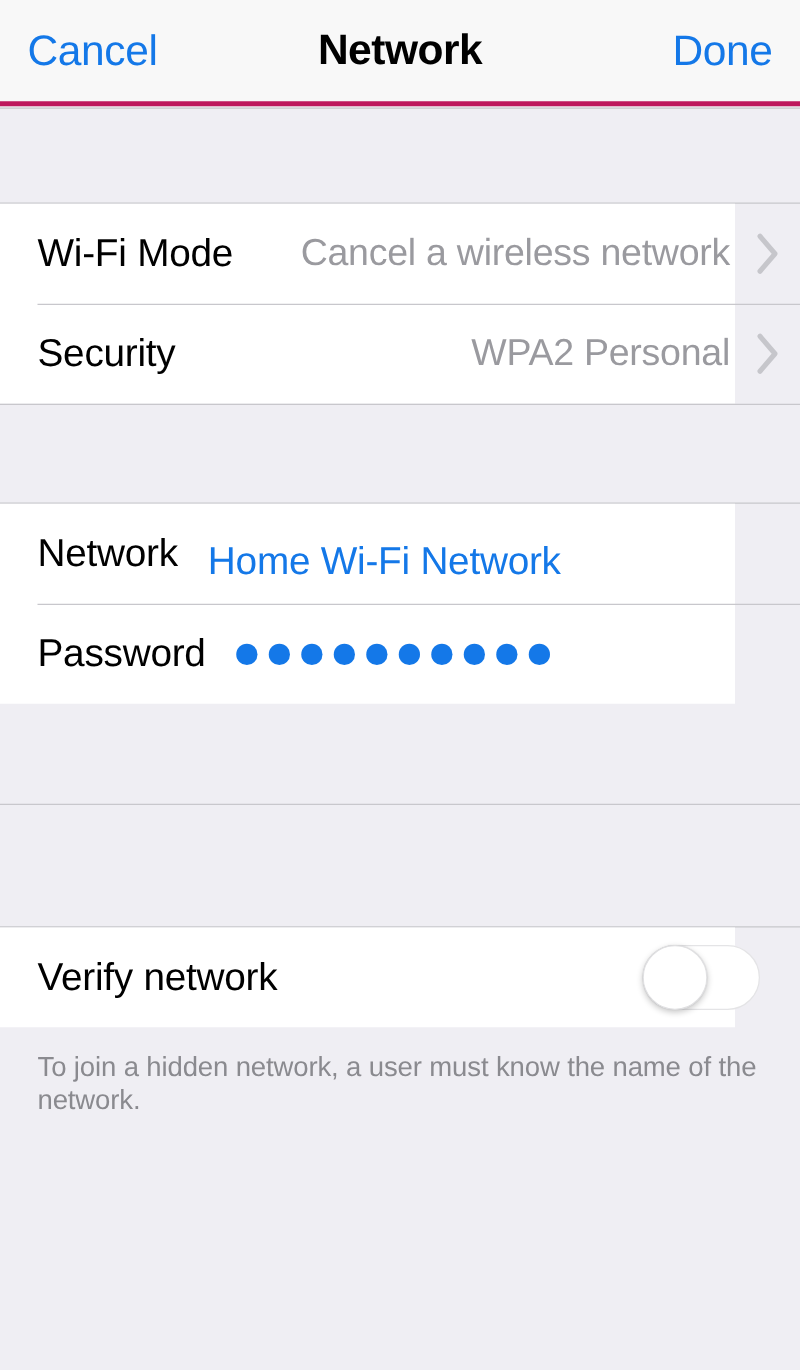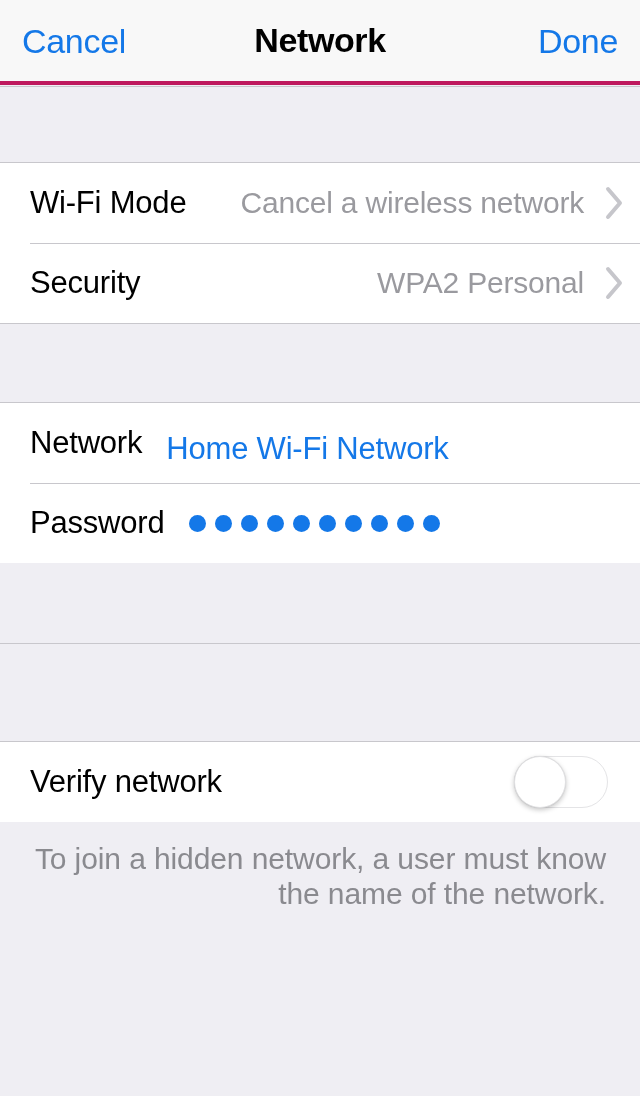--- a/index.html
+++ b/index.html
@@ -34,21 +34,21 @@
   
   .gap {
     position:absolute; left:0; width:640px; background:#EFEEF3;
     border-top:1px solid #C8C7CC;
     border-bottom:1px solid #C8C7CC;
   }
   .gap.no-top { border-top:none; }
 
   
   .group {
-    position:absolute; left:0; width:640px; background:#FFFFFF;
+    position:absolute; left:0; width:588px; background:#FFFFFF;
   }
   .row {
     position:relative; width:640px; height:80px;
     display:flex; align-items:center;
     padding-left:30px;
   }
   .row + .row::before {
     content:""; position:absolute; top:0; left:30px; right:0;
     height:1px; background:#C8C7CC;
   }
@@ -92,21 +92,21 @@
     width:52px; height:52px; border-radius:50%;
     background:#FFFFFF;
     border:1px solid #E0E0E2;
     box-shadow:0 2px 5px rgba(0,0,0,0.22), 0 0 1px rgba(0,0,0,0.12);
   }
 
   
   .footer-note {
     position:absolute; left:0; width:640px;
     padding:0 34px 0 30px;
-    font-size:30px; line-height:1.18; color:#8A8A8F; letter-spacing:-0.1px;text-align:right;
+    font-size:22px; line-height:1.18; color:#8A8A8F; letter-spacing:-0.1px;
   }
 </style>
 </head>
 <body>
 
 <div id="screen">
 
   <div class="navbar">
     <div class="nav-btn left">Cancel</div>
     <div class="nav-title">Network</div>

